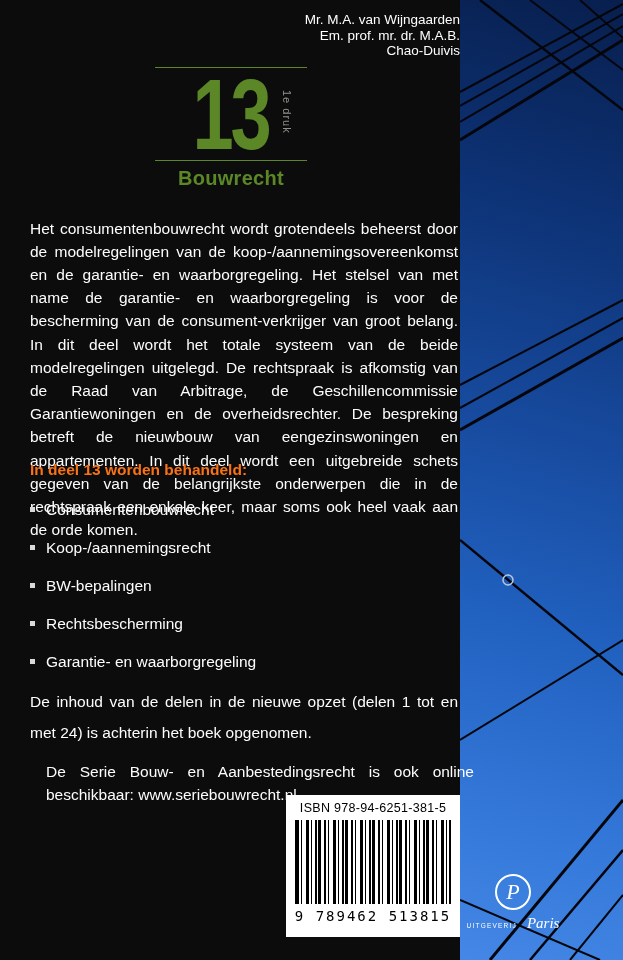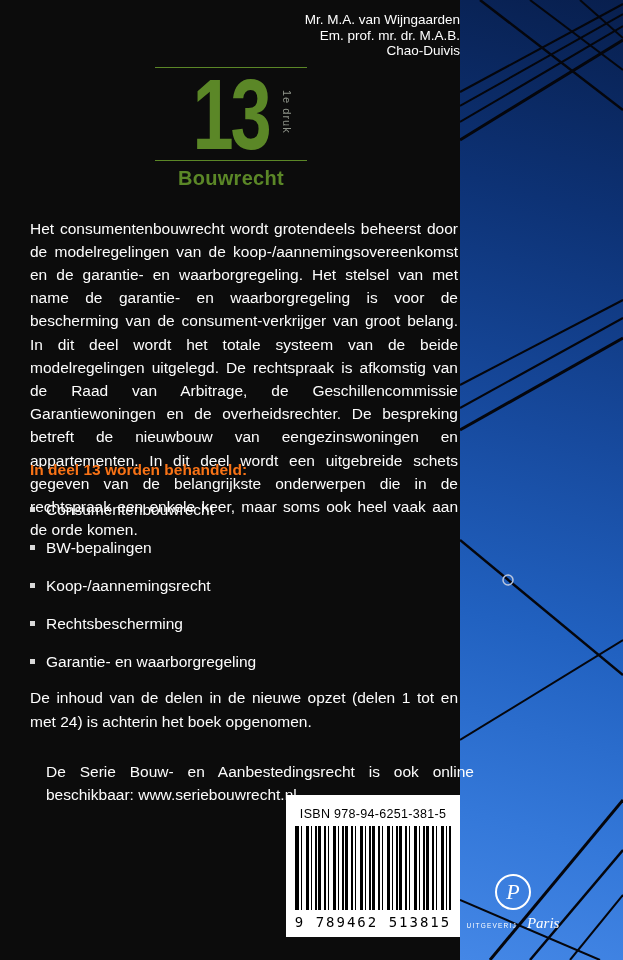--- a/index.html
+++ b/index.html
@@ -53,33 +53,33 @@
   }
   .topics li{
     position:relative;padding-left:16px;margin-bottom:22px;
     font-size:15.5px;line-height:16px;color:#fdfdfd;
   }
   .bullet{
     position:absolute;left:0;top:5px;width:5px;height:5px;background:#d9d9d9;display:block;
   }
   .note1{
     position:absolute;left:30px;top:686px;width:428px;
-    font-size:15.5px;line-height:24px;text-align:justify;color:#fdfdfd;margin:0;
+    font-size:15.5px;line-height:31px;text-align:justify;color:#fdfdfd;margin:0;
   }
   .note2{
     position:absolute;left:30px;top:744px;width:428px;
     font-size:15.5px;line-height:23.2px;text-align:justify;color:#fdfdfd;margin:16px;
   }
   
   .barcode-box{
     position:absolute;left:286px;top:795px;width:174px;height:142px;
     background:#fff;color:#000;
   }
   .isbn{
-    text-align:center;font-size:12.5px;padding-top:12px;letter-spacing:.3px;
+    text-align:center;font-size:12.5px;padding-top:6px;letter-spacing:.3px;
   }
   .bars{
     margin:5px auto 0;width:152px;height:84px;
     background:
       repeating-linear-gradient(90deg,
         #000 0 2px,#fff 2px 4px,
         #000 4px 5px,#fff 5px 9px,
         #000 9px 12px,#fff 12px 14px,
         #000 14px 15px,#fff 15px 18px,
         #000 18px 20px,#fff 20px 21px,
@@ -156,25 +156,25 @@
 
   <h2 class="list-heading">In deel 13 worden behandeld:</h2>
 
   <ul class="topics">
     <li>
       <span class="bullet"></span>
       <span>Consumentenbouwrecht</span>
     </li>
     <li>
       <span class="bullet"></span>
+      <span>Koop-/aannemingsrecht</span>
+    </li>
+    <li>
+      <span class="bullet"></span>
       <span>BW-bepalingen</span>
-    </li>
-    <li>
-      <span class="bullet"></span>
-      <span>Koop-/aannemingsrecht</span>
     </li>
     <li>
       <span class="bullet"></span>
       <span>Rechtsbescherming</span>
     </li>
     <li>
       <span class="bullet"></span>
       <span>Garantie- en waarborgregeling</span>
     </li>
   </ul>

